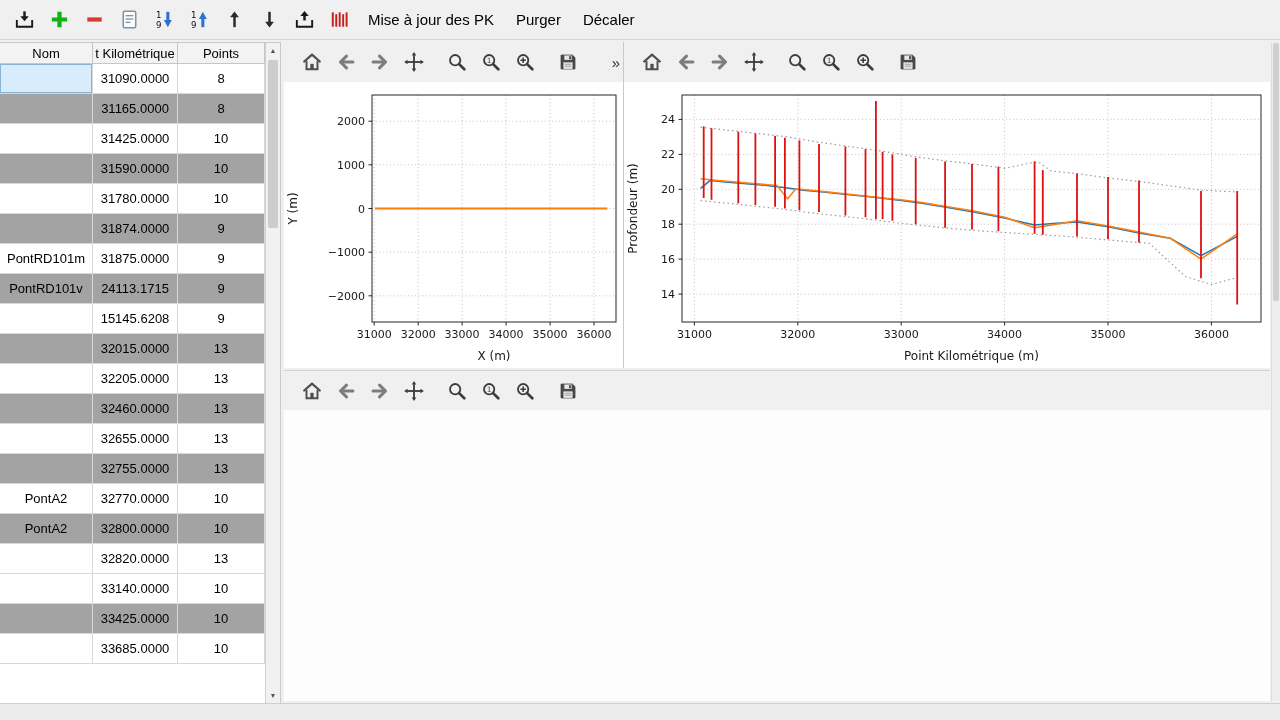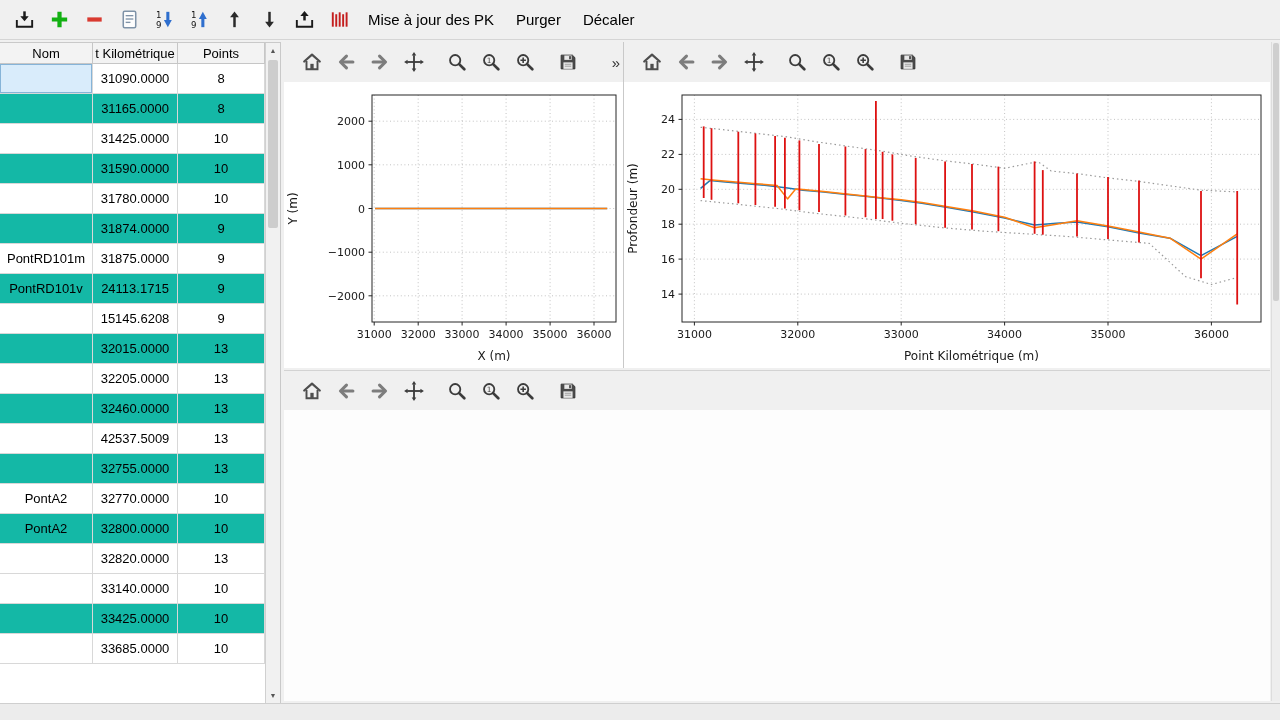--- a/index.html
+++ b/index.html
@@ -21,21 +21,21 @@
   
   .left-panel{position:absolute;left:0;top:2px;bottom:0;width:281px;background:#fff;
     border-right:1px solid #c9c9c9;border-top:1px solid #c9c9c9;overflow:hidden;}
   .thead{display:flex;height:21px;}
   .th{background:#f3f3f3;border-right:1px solid #c6c6c6;border-bottom:1px solid #c6c6c6;
     display:flex;align-items:center;justify-content:center;}
   .c-nom{width:93px;}.c-pk{width:85px;}.c-pts{width:87px;}
   .trow{display:flex;height:30px;}
   .td{border-right:1px solid #d8d8d8;border-bottom:1px solid #d8d8d8;background:#fff;
     display:flex;align-items:center;justify-content:center;overflow:hidden;white-space:nowrap;}
-  .trow.alt .td{background:#14b8a6;}
+  .trow.alt .td{background:#a3a3a3;}
   .td.selected{background:#d9ecfb;box-shadow:inset 0 0 0 1px #86b4d8;}
   .vscrollbar{position:absolute;top:0;right:0;width:15px;bottom:0;background:#f1f1f1;
     border-left:1px solid #d0d0d0;}
   .sb-btn{position:absolute;left:0;right:0;height:15px;display:flex;align-items:center;
     justify-content:center;font-size:7px;color:#555;}
   .sb-btn.up{top:0;}.sb-btn.down{bottom:0;}
   .sb-thumb{position:absolute;left:2px;right:2px;top:17px;height:168px;background:#cdcdcd;border-radius:2px;}
 
   
   .main{position:absolute;left:282px;top:0;right:0;bottom:0;background:#f0f0f0;}
@@ -275,21 +275,21 @@
     <div class="td c-pk">32205.0000</div>
     <div class="td c-pts">13</div>
   </div>
         <div class="trow alt">
     <div class="td c-nom"></div>
     <div class="td c-pk">32460.0000</div>
     <div class="td c-pts">13</div>
   </div>
         <div class="trow">
     <div class="td c-nom"></div>
-    <div class="td c-pk">42537.5009</div>
+    <div class="td c-pk">32655.0000</div>
     <div class="td c-pts">13</div>
   </div>
         <div class="trow alt">
     <div class="td c-nom"></div>
     <div class="td c-pk">32755.0000</div>
     <div class="td c-pts">13</div>
   </div>
         <div class="trow">
     <div class="td c-nom">PontA2</div>
     <div class="td c-pk">32770.0000</div>

